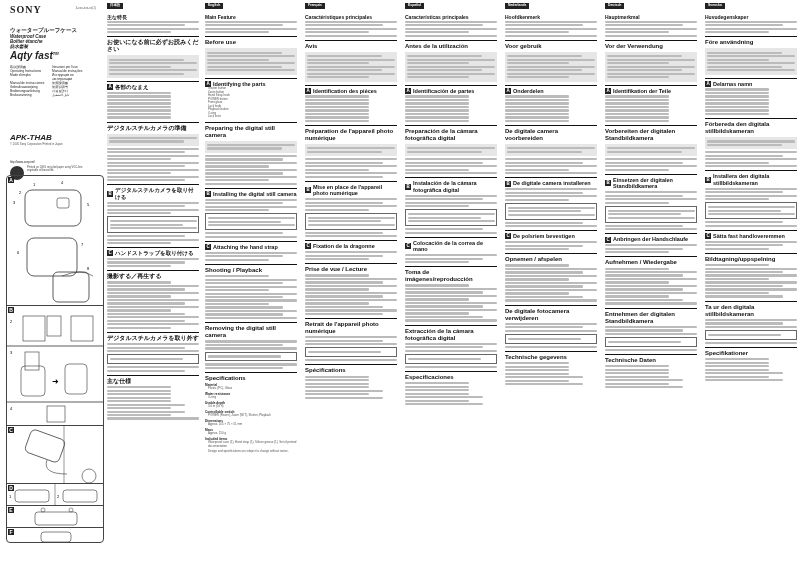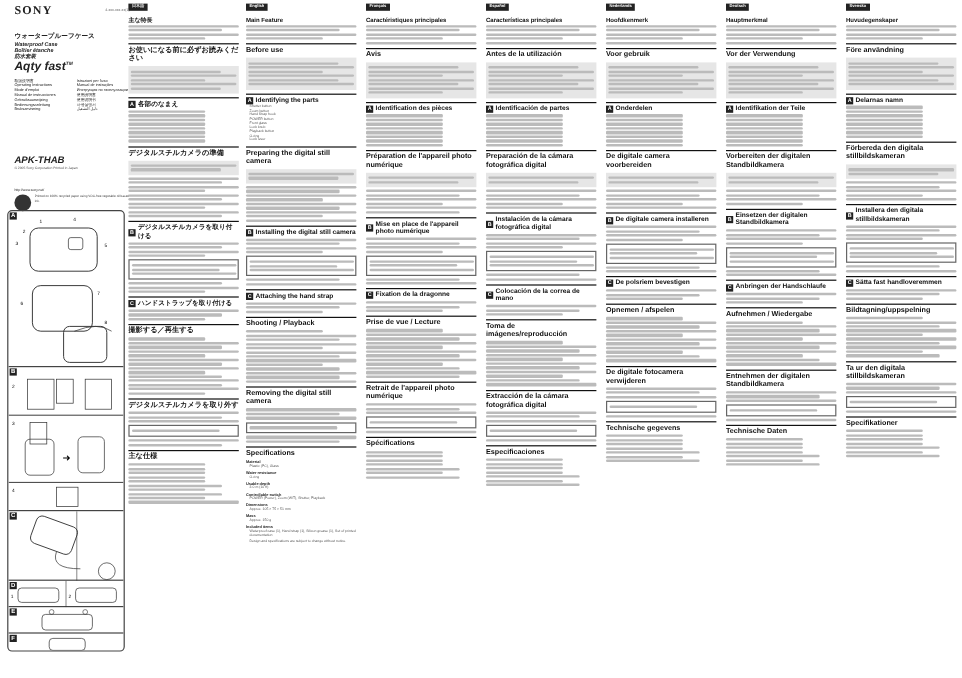--- a/index.html
+++ b/index.html
@@ -1,18 +1,18 @@
 <!DOCTYPE html>
 <html><head>
 <meta charset="utf-8">
 <style>
 *{box-sizing:border-box;margin:0;padding:0}
 html,body{width:802px;height:565px;overflow:hidden;background:#fff}
 body{font-family:"Liberation Sans",sans-serif;color:#222;position:relative}
-.cover{position:absolute;left:12px;top:0;width:100px;height:565px;padding:4px 0}
+.cover{position:absolute;left:0;top:0;width:100px;height:565px;padding:4px 10px}
 .sony{font-family:"Liberation Serif",serif;font-weight:bold;font-size:10px;letter-spacing:1px}
 .code{position:absolute;right:4px;top:6px;font-size:3px;color:#666}
 .jtitle{font-size:5.5px;font-weight:bold;margin-top:12px}
 .ptitle{font-size:4.5px;font-weight:bold;font-style:italic;line-height:5px}
 .brand{font-size:10px;font-weight:bold;font-style:italic;margin-top:1px}
 .brand sup{font-size:4px}
 .langs{display:grid;grid-template-columns:1fr 1fr;font-size:3.2px;line-height:4px;margin-top:4px;column-gap:4px}
 .model{font-size:8px;font-weight:bold;font-style:italic;margin-top:36px}
 .copy{font-size:2.8px;color:#555}
 .url{font-size:2.8px;margin-top:14px}

